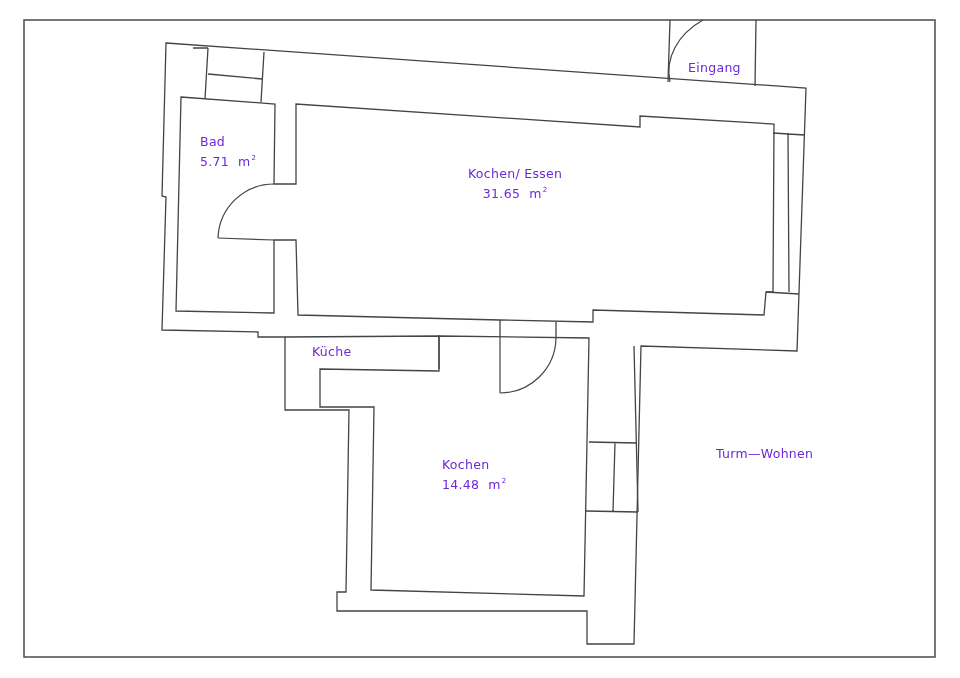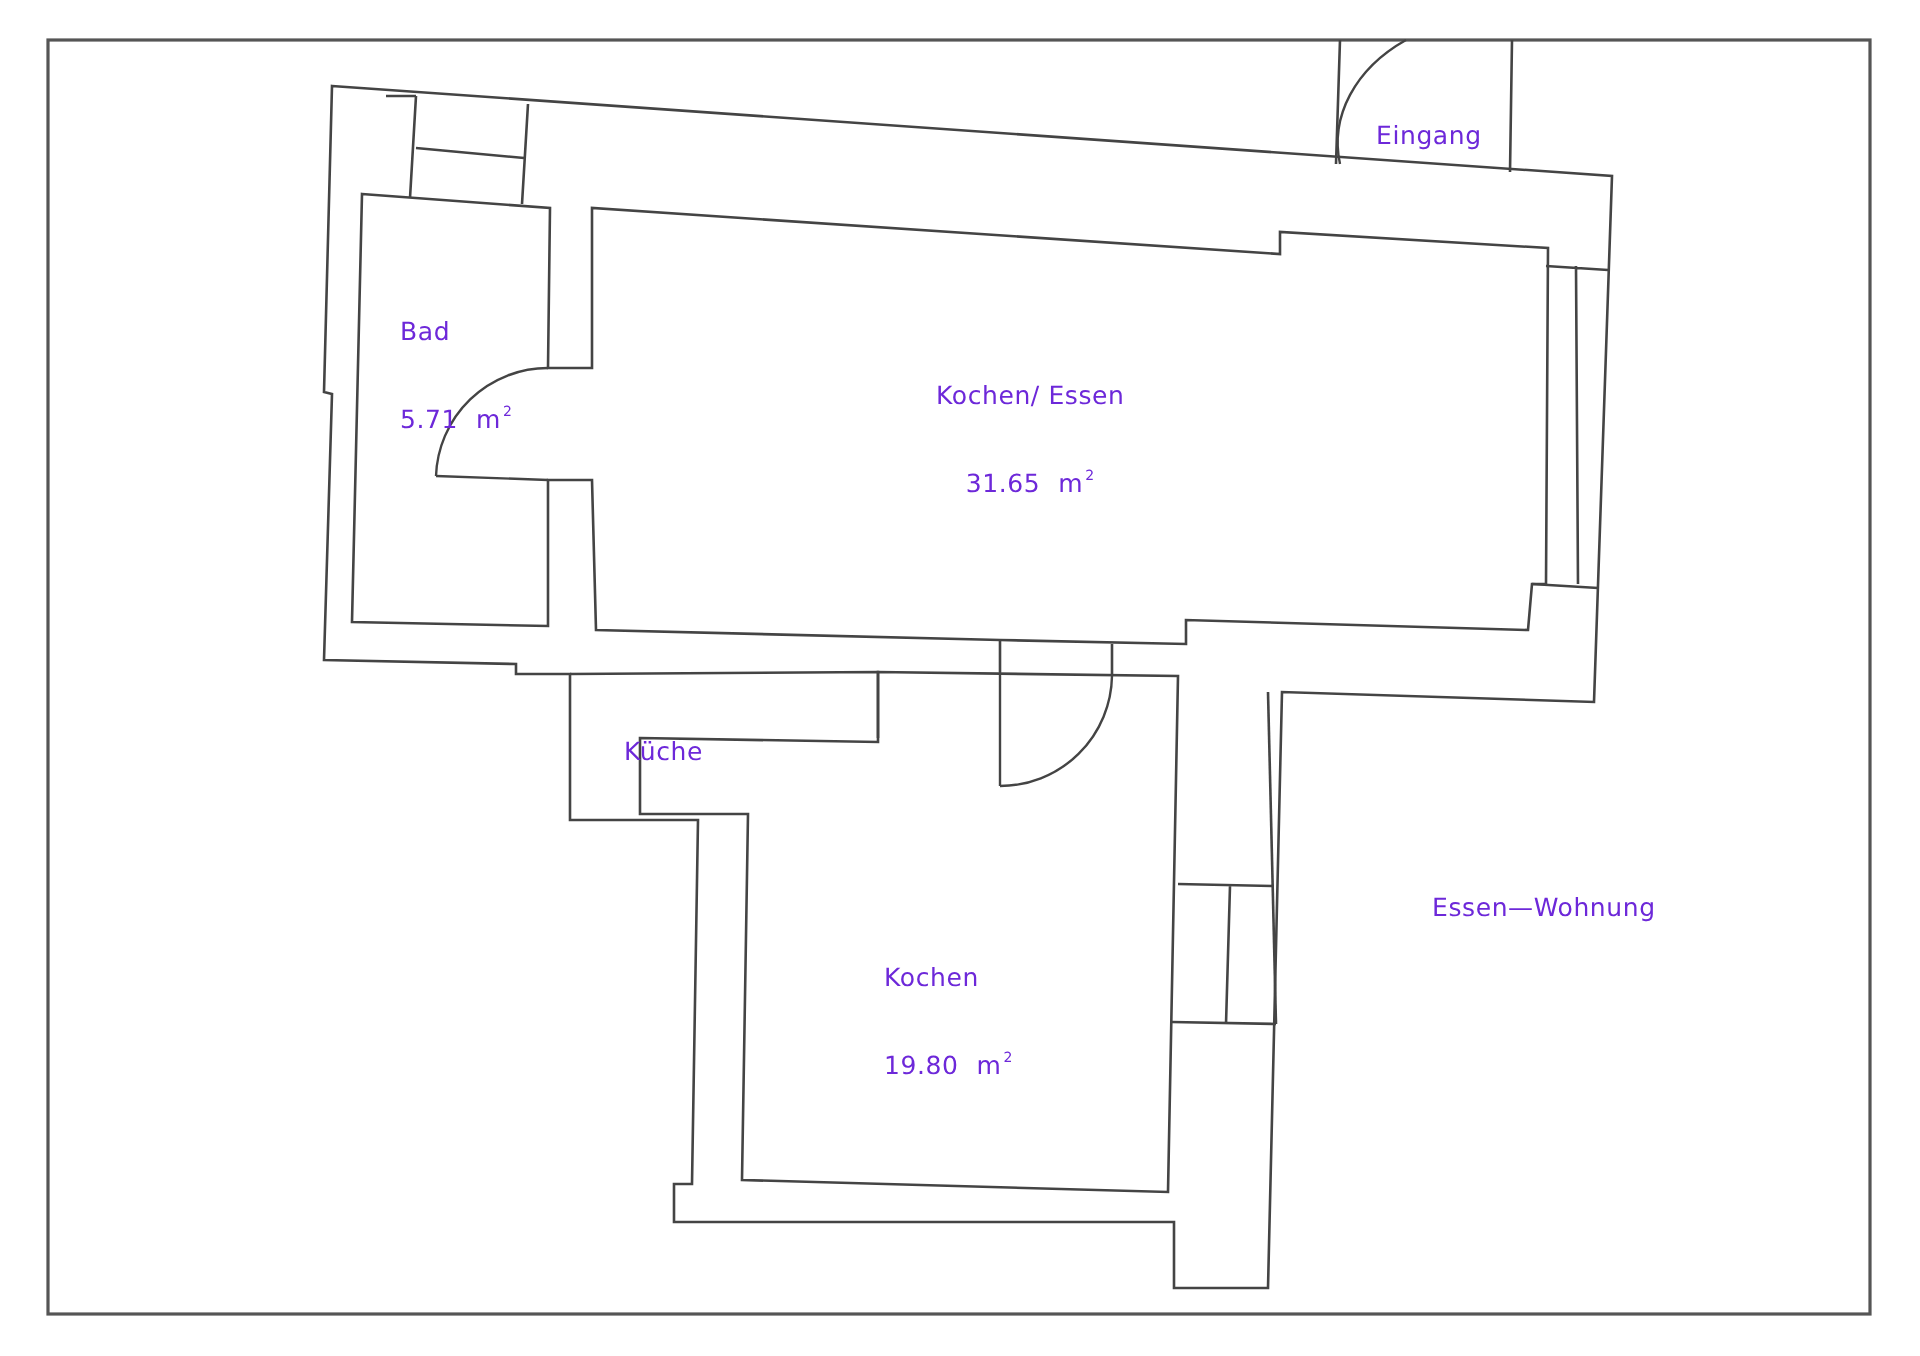--- a/index.html
+++ b/index.html
@@ -11,21 +11,21 @@
     .label {
       position: absolute;
       font-family: "DejaVu Sans", sans-serif;
       font-size: 12.5px;
       color: #6d28d9;
       line-height: 16px;
       white-space: nowrap;
       letter-spacing: 0.3px;
     }
     .label sup { font-size: 7px; vertical-align: 6px; margin-left: 1px; }
-    .room-name, .room-area { display: block; margin-top: 24px; }
+    .room-name, .room-area { display: block; }
     .area-gap { display: inline-block; width: 9px; }
   </style>
 </head>
 <body>
 
 <svg id="plan" viewBox="0 0 960 678" xmlns="http://www.w3.org/2000/svg">
   <rect class="frame" x="24" y="20" width="911" height="637"></rect>
   <g>
     <path class="wall" d="M166,43 L806,88 L797,351 L641,346 L634,644 L587,644 L587,611 L337,611 L337,592 L346,592 L349,410 L285,410 L285,337 L258,337 L258,332 L162,330 L166,197 L162,196 Z"></path>
     <path class="wall" d="M181,97 L275,104 L274,184 L296,184 L296,104 L640,127 L640,116 L774,124 L773,292 L766,292 L764,315 L593,310 L593,322 L500,320 L298,315 L296,240 L274,240 L274,313 L176,311 Z"></path>
@@ -56,22 +56,22 @@
   <span class="room-name">Kochen/ Essen</span>
   <span class="room-area"><span>31.65</span><span class="area-gap"></span><span>m</span><sup>2</sup></span>
 </div>
 
 <div class="label" style="left: 312px; top: 344px;">
   <span class="room-name">Küche</span>
 </div>
 
 <div class="label" style="left: 442px; top: 457px;">
   <span class="room-name">Kochen</span>
-  <span class="room-area"><span>19.80</span><span class="area-gap"></span><span>m</span><sup>2</sup></span>
+  <span class="room-area"><span>14.48</span><span class="area-gap"></span><span>m</span><sup>2</sup></span>
 </div>
 
 <div class="label" style="left: 688px; top: 60px;">
   <span>Eingang</span>
 </div>
 
 <div class="label" style="left: 716px; top: 446px;">
-  <span>Essen—Wohnung</span>
+  <span>Turm—Wohnen</span>
 </div>
 
 </body></html>

